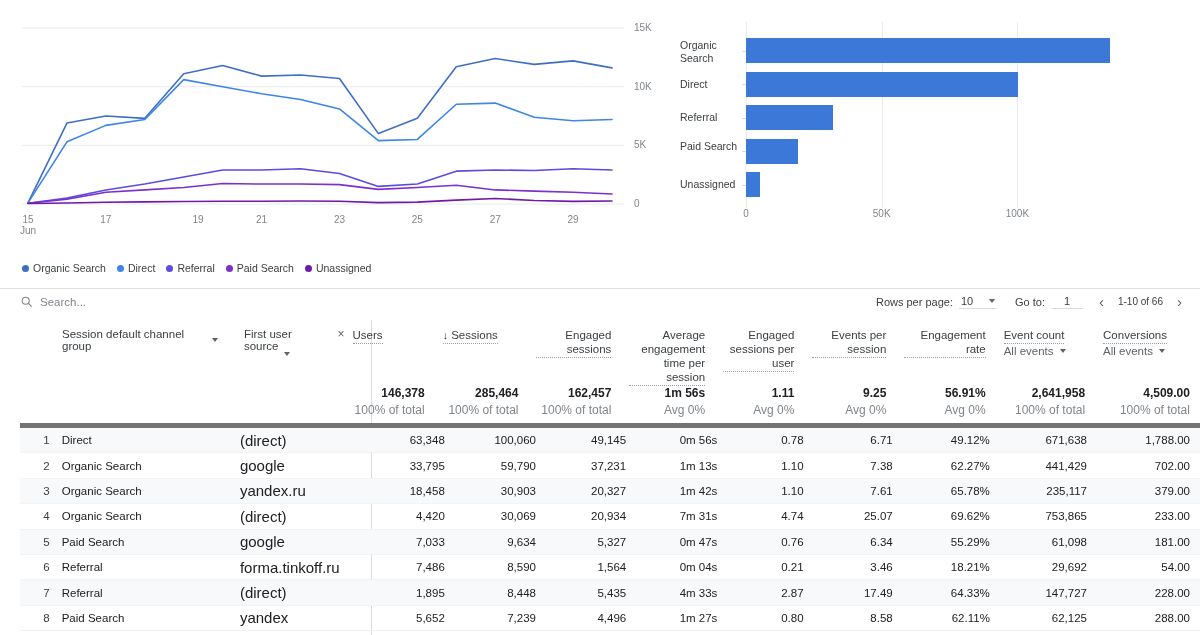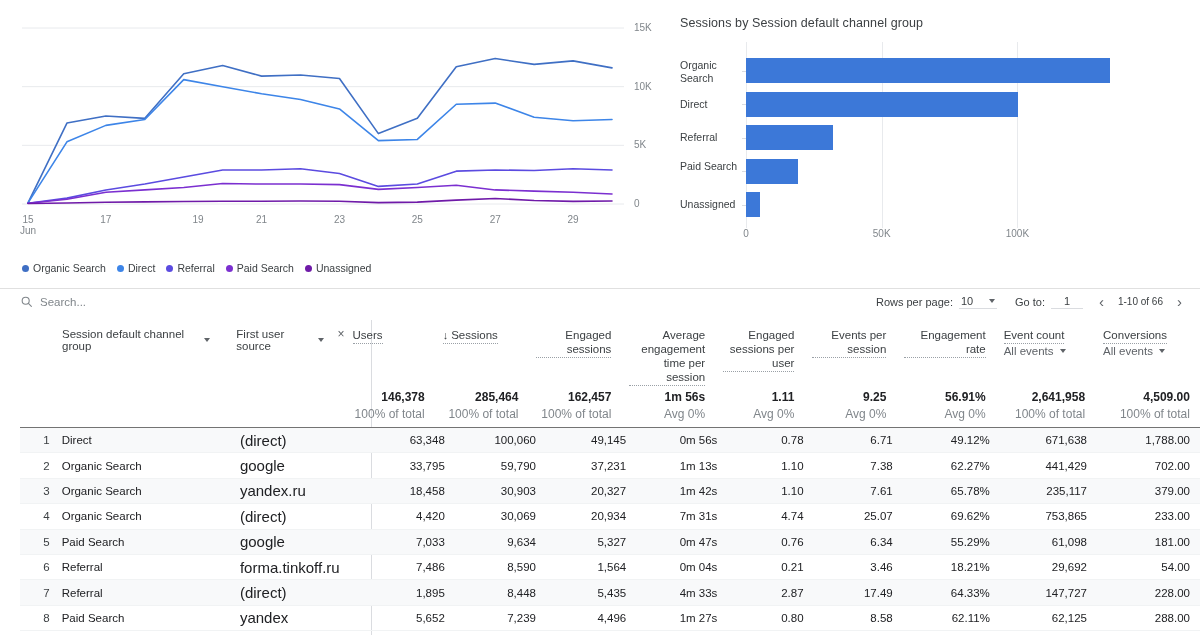--- a/index.html
+++ b/index.html
@@ -82,26 +82,26 @@
     font-size:11px;color:#3c4043;padding-bottom:1px;margin-right:14px;display:inline-block;
   }
   .pg-arrow{font-size:15px;color:#5f6368;cursor:pointer;line-height:1;padding:0 2px;}
   .pg-range{font-size:10px;color:#3c4043;margin:0 12px;}
 
   
   .tbl{position:absolute;left:20px;top:320px;width:1180px;}
   .trow{display:flex;width:1180px;box-sizing:border-box;}
   .vsep{position:absolute;left:371px;top:320px;width:1px;height:315px;background:#dadce0;}
 
-  .hdr{height:108px;border-bottom:1px solid #737373;position:relative;gap:8px;}
+  .hdr{height:108px;border-bottom:5px solid #737373;position:relative;gap:8px;}
   .dim-hdr{width:351px;position:relative;display:flex;align-items:flex-start;padding-top:8px;}
   .dim-chip{display:flex;align-items:center;font-size:11.5px;color:#3c4043;}
   .dim-chip .caret{margin-left:7px;}
   .dim1{margin-left:42px;}
-  .dim2{margin-left:26px;}
+  .dim2{margin-left:26px;flex-direction:column;}
   .xbtn{margin-left:14px;font-size:12px;color:#5f6368;cursor:pointer;line-height:1;}
 
   .met-hdr{
     position:relative;box-sizing:border-box;
     display:flex;flex-direction:column;align-items:flex-start;
     padding-top:8px;padding-right:10px;
   }
   .met-name{
     font-size:11.5px;color:#3c4043;text-align:right;line-height:14px;
     border-bottom:1px dotted #9aa0a6;padding-bottom:1px;
@@ -177,21 +177,20 @@
             <span class="leg-txt">Paid Search</span>
           </div>
           <div class="leg-item">
             <span class="leg-dot" style="background: rgb(111, 26, 168);"></span>
             <span class="leg-txt">Unassigned</span>
           </div>
         </div>
     </div>
 
     <div class="card card-bar">
-      <div class="card-title">Sessions by Session default channel group</div>
       <div class="bc-wrap" id="bc-wrap">
           <div class="bc-grid" style="left: 66px; top: 6px; height: 185.5px;"></div>
           <div class="bc-grid" style="left: 201.714px; top: 6px; height: 185.5px;"></div>
           <div class="bc-grid" style="left: 337.429px; top: 6px; height: 185.5px;"></div>
           <div class="bc-catbox" style="top: 23px;">Organic Search</div>
           <div class="bc-tick" style="left: 62px; top: 34.5px;"></div>
           <div class="bc-bar" style="left: 66px; top: 22px; width: 363.714px; height: 25px; background: rgb(60, 120, 216);"></div>
           <div class="bc-catbox" style="top: 61.5px;">Direct</div>
           <div class="bc-tick" style="left: 62px; top: 68px;"></div>
           <div class="bc-bar" style="left: 66px; top: 55.5px; width: 271.591px; height: 25px; background: rgb(60, 120, 216);"></div>

